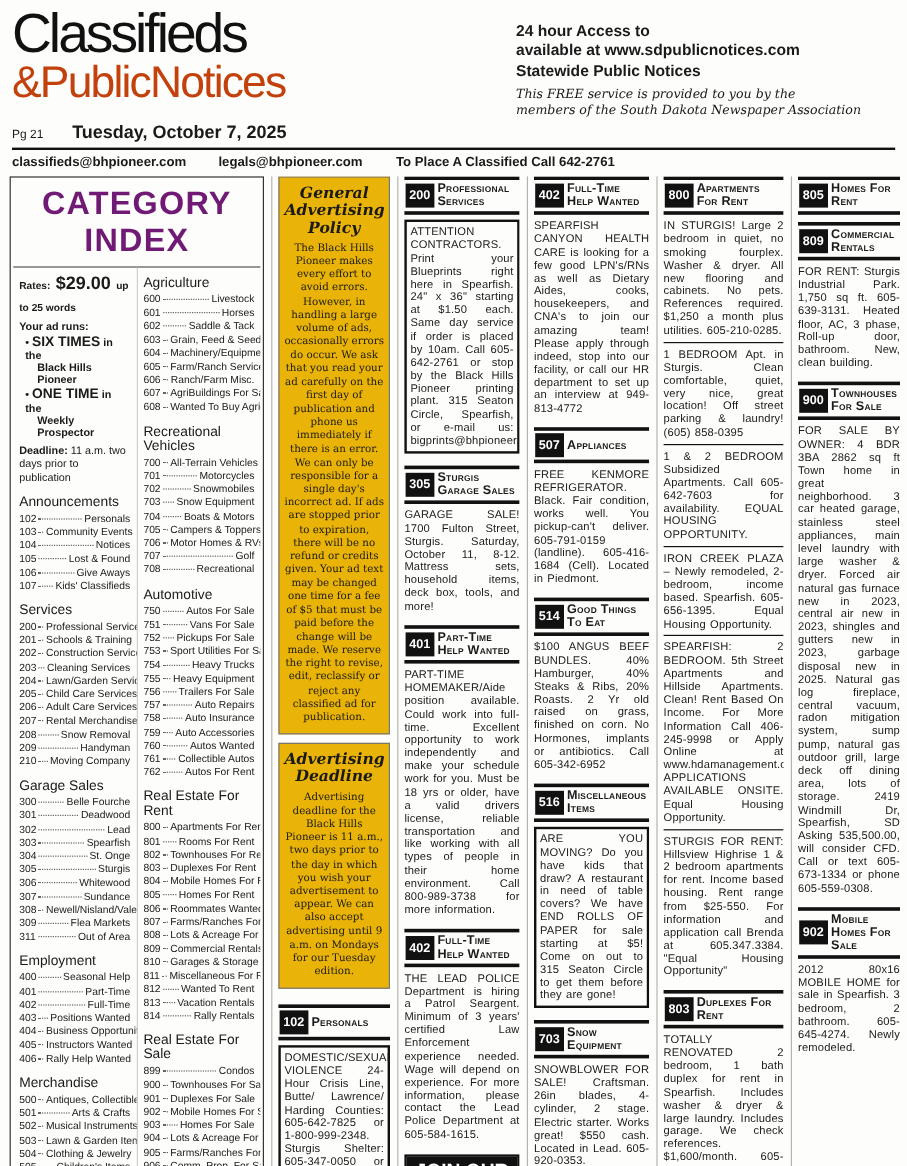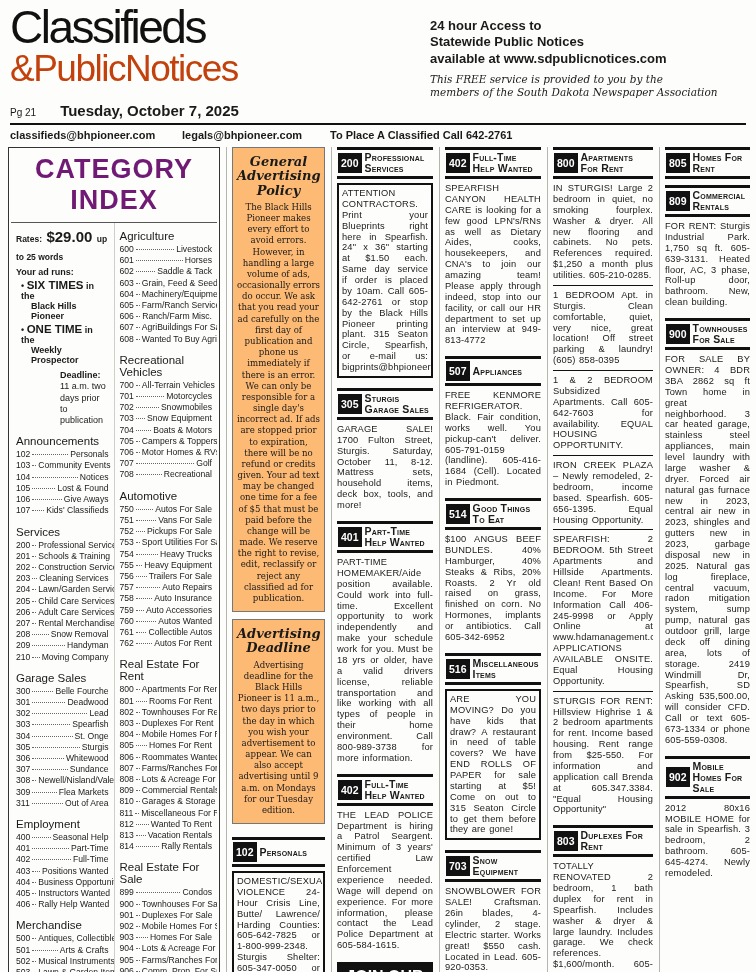--- a/index.html
+++ b/index.html
@@ -42,59 +42,59 @@
   .idx-col { flex:1; padding:5px 5px 0 5px; min-width:0; overflow:hidden; }
   .idx-col + .idx-col { border-left:1px solid #cfcfca; }
   .idx-rates { font-weight:700; margin-bottom:3px; }
   .r-label { font-size:8.5px; }
   .r-price { font-size:15px; }
   .r-suffix { font-size:8.5px; }
   .idx-runs-label { font-size:9px; font-weight:700; }
   .idx-bullet { font-size:9px; font-weight:700; padding-left:5px; margin-top:2px; }
   .b-strong { font-size:11.5px; }
   .idx-bullet-l2 { font-size:9px; font-weight:700; padding-left:15px; }
-  .idx-deadline { font-size:9px; margin-top:5px; line-height:1.25;margin-left:44px; }
+  .idx-deadline { font-size:9px; margin-top:5px; line-height:1.25; }
   .idx-deadline b { font-weight:700; }
   .idx-sec-head { font-size:11.5px; font-weight:400; margin:9px 0 2px; }
   .idx-row { display:flex; align-items:baseline; font-size:8.6px; line-height:11.2px; }
   .idx-code { white-space:nowrap; }
   .idx-dots { flex:1; border-bottom:1px dotted #666; margin:0 2px; transform:translateY(-2px); min-width:4px; }
   .idx-label { white-space:nowrap; }
   
   .sec-head { display:flex; align-items:center; gap:3px; border-top:3px solid #111; border-bottom:3px solid #111; padding:2px 1px; margin-top:6px; }
   .sec-head.first { margin-top:0; }
   .sec-num { background:#111; color:#fff; font-weight:700; font-size:10.5px; padding:4px 3px; min-width:22px; text-align:center; flex:none; }
   .sec-title { font-weight:700; font-size:10.5px; font-variant:small-caps; line-height:1.05; letter-spacing:0.2px; }
   .ad { font-size:9.3px; line-height:1.17; text-align:justify; letter-spacing:0.15px; word-spacing:0.8px; padding:4px 0; }
   .ad + .ad { border-top:1px solid #111; }
   .ad.boxed { border:2px solid #111; padding:3px; margin:4px 0; }
   
-  .policy-box { background:#fdba74; border:1px solid #777; padding:7px 4px; text-align:center;
+  .policy-box { background:#eab308; border:1px solid #777; padding:7px 4px; text-align:center;
     font-family:"DejaVu Serif", serif; margin-bottom:7px; }
   .policy-title { font-weight:700; font-style:italic; font-size:13px; line-height:1.1; margin-bottom:4px; }
   .policy-body { font-size:8.6px; line-height:1.3; }
   
   .aw { border:2px solid #111; margin-top:7px; text-align:center; }
   .aw-head { background:#111; color:#fff; font-weight:700; font-size:16px; line-height:1.05; padding:5px 2px; }
 </style>
 </head>
 <body>
 
 <div class="page">
 
   <header class="hdr">
     <div class="hdr-top">
       <div class="masthead">
         <div class="mast1">Classifieds</div>
         <div class="mast2">&amp;PublicNotices</div>
       </div>
       <div class="access">
         <div class="acc-b">24 hour Access to</div>
+        <div class="acc-b"><span>available at </span><span class="acc-url">www.sdpublicnotices.com</span></div>
         <div class="acc-b">Statewide Public Notices</div>
-        <div class="acc-b"><span>available at </span><span class="acc-url">www.sdpublicnotices.com</span></div>
         <div class="tagline">This FREE service is provided to you by the</div>
         <div class="tagline" style="margin-top:0;">members of the South Dakota Newspaper Association</div>
       </div>
     </div>
     <div class="date-row">
       <span class="pg">Pg 21</span>
       <span class="date">Tuesday, October 7, 2025</span>
     </div>
     <div class="hdr-rule"></div>
     <div class="contact-row">

